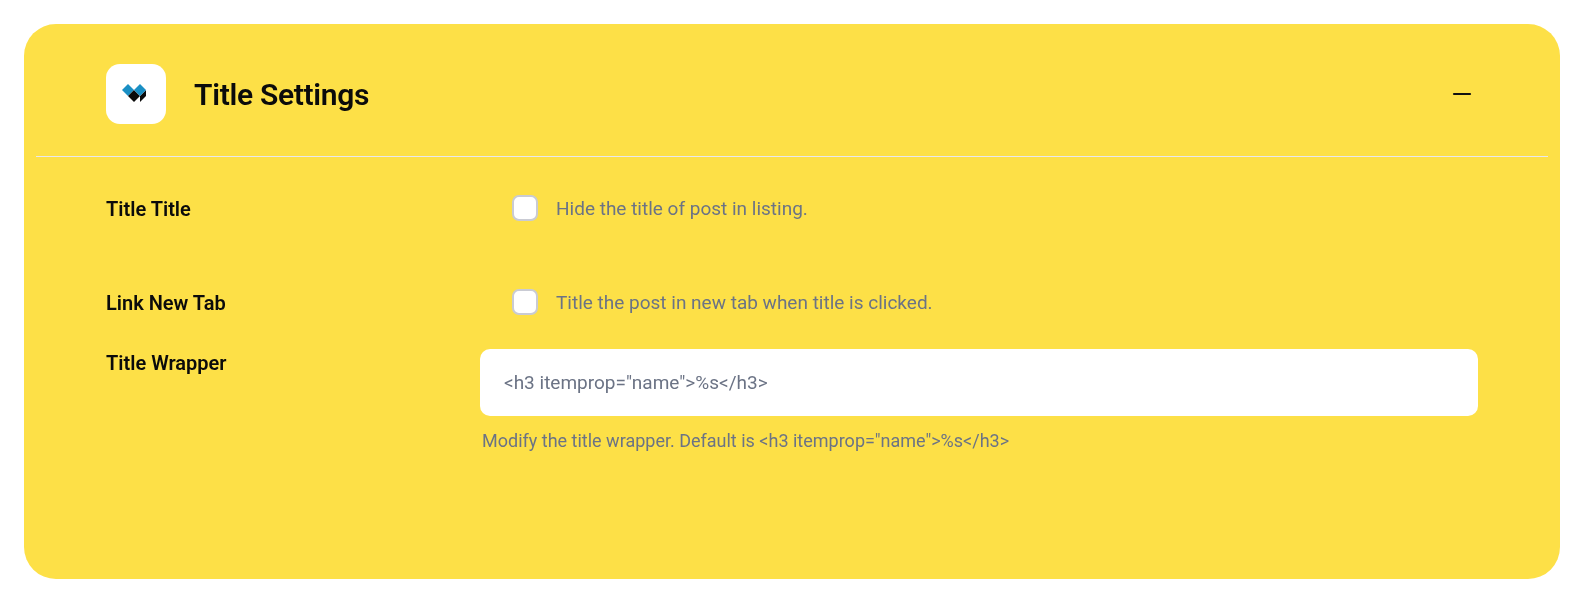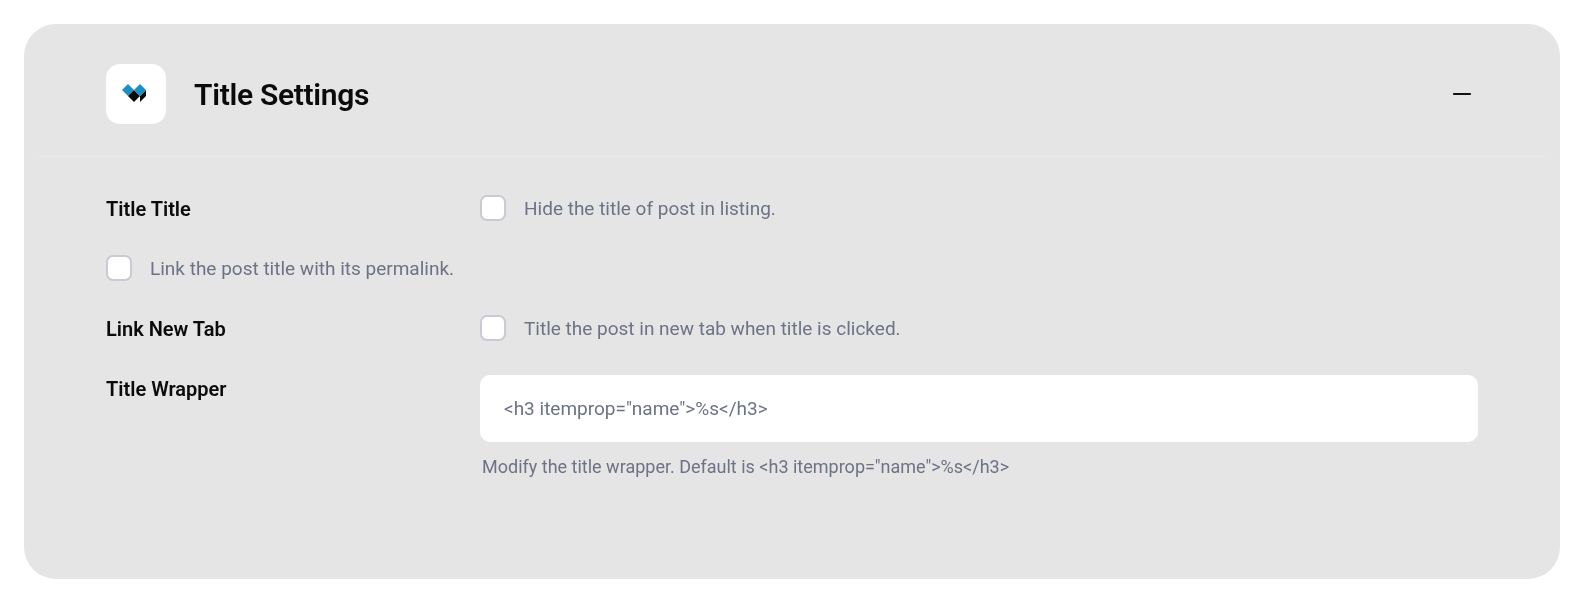--- a/index.html
+++ b/index.html
@@ -8,21 +8,21 @@
       box-sizing: border-box;
     }
     body {
       font-family: -apple-system, BlinkMacSystemFont, "Segoe UI", Roboto, "Helvetica Neue", Arial, sans-serif;
       background: #ffffff;
       padding: 24px;
       width: 1584px;
       height: 603px;
     }
     .panel {
-      background: #e5e5e5;
+      background: #fde047;
       border-radius: 32px;
       padding: 0;
       height: 555px;
     }
     .panel-header {
       display: flex;
       align-items: center;
       justify-content: space-between;
       padding: 40px 70px 32px 70px;
       border-bottom: 1px solid #e8e8ef;
@@ -76,20 +76,21 @@
       font-size: 20px;
       font-weight: 600;
       color: #0b0b0b;
       padding-top: 2px;
     }
     .form-control {
       flex: 1;
       display: flex;
       align-items: center;
       gap: 18px;
+      margin-left: 32px;
     }
     .form-control-col {
       flex: 1;
       display: flex;
       flex-direction: column;
       gap: 14px;
     }
     .checkbox {
       width: 26px;
       height: 26px;
@@ -151,24 +152,20 @@
 
     <div class="form-row">
       <div class="form-label">Title Title</div>
       <div class="form-control">
         <div class="checkbox"></div>
         <span class="desc-text">Hide the title of post in listing.</span>
       </div>
     </div>
 
     <div class="form-row">
-      <div class="form-control">
-        <div class="checkbox"></div>
-        <span class="desc-text">Link the post title with its permalink.</span>
-      </div>
     </div>
 
     <div class="form-row">
       <div class="form-label">Link New Tab</div>
       <div class="form-control">
         <div class="checkbox"></div>
         <span class="desc-text">Title the post in new tab when title is clicked.</span>
       </div>
     </div>
 

